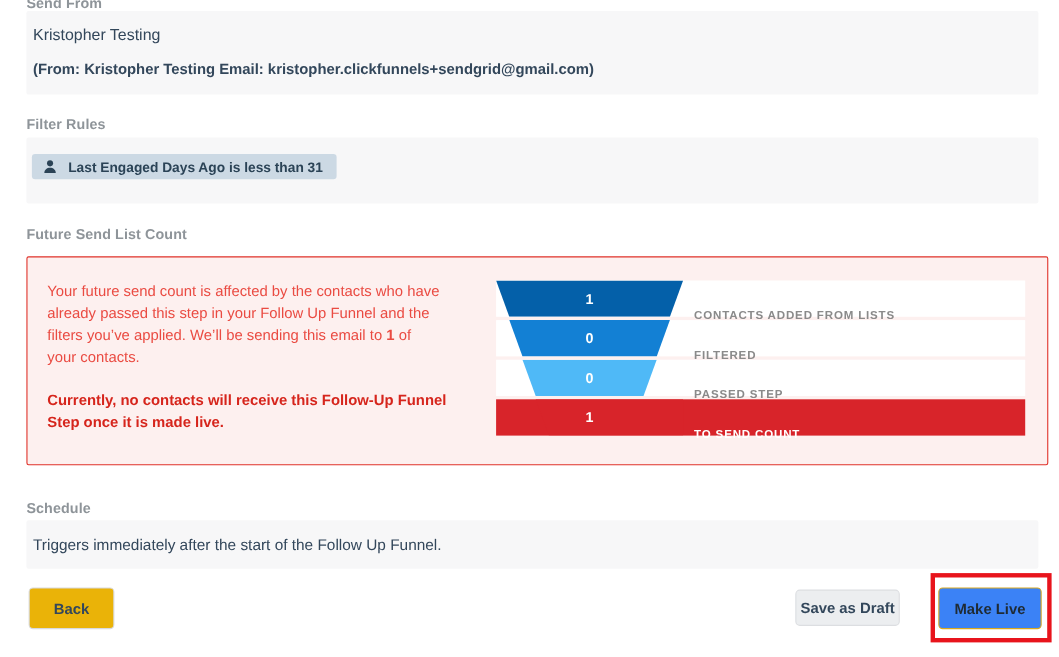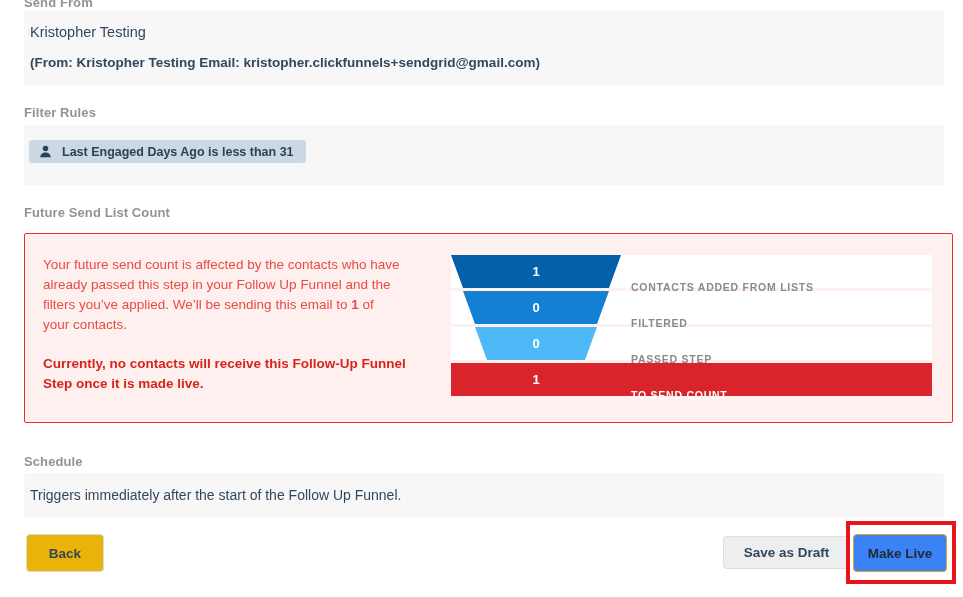--- a/index.html
+++ b/index.html
@@ -133,21 +133,21 @@
     font-size: 13.5px; font-weight: bold;
     border-radius: 4px; box-sizing: border-box;
     cursor: pointer;
     user-select: none;
   }
   #btn-back {
     left: 26px; top: 534px; width: 78px; height: 38px;
     background: #eab308; border: 1px solid #d8dade; color: #33475b;
   }
   #btn-draft {
-    left: 723px; top: 536px; width: 127px; height: 33px;
+    left: 723px; top: 536px; width: 95px; height: 33px;
     background: #eceef0; border: 1px solid #dcdee1; color: #33475b;
   }
   #btn-makelive {
     left: 853px; top: 534px; width: 94px; height: 38px;
     background: #3b82f6; border: 1px solid #d8a820; color: #1f2b34;
   }
   #highlight-box {
     position: absolute; left: 846px; top: 521px;
     width: 110px; height: 63px;
     border: 4px solid #e8141c;

